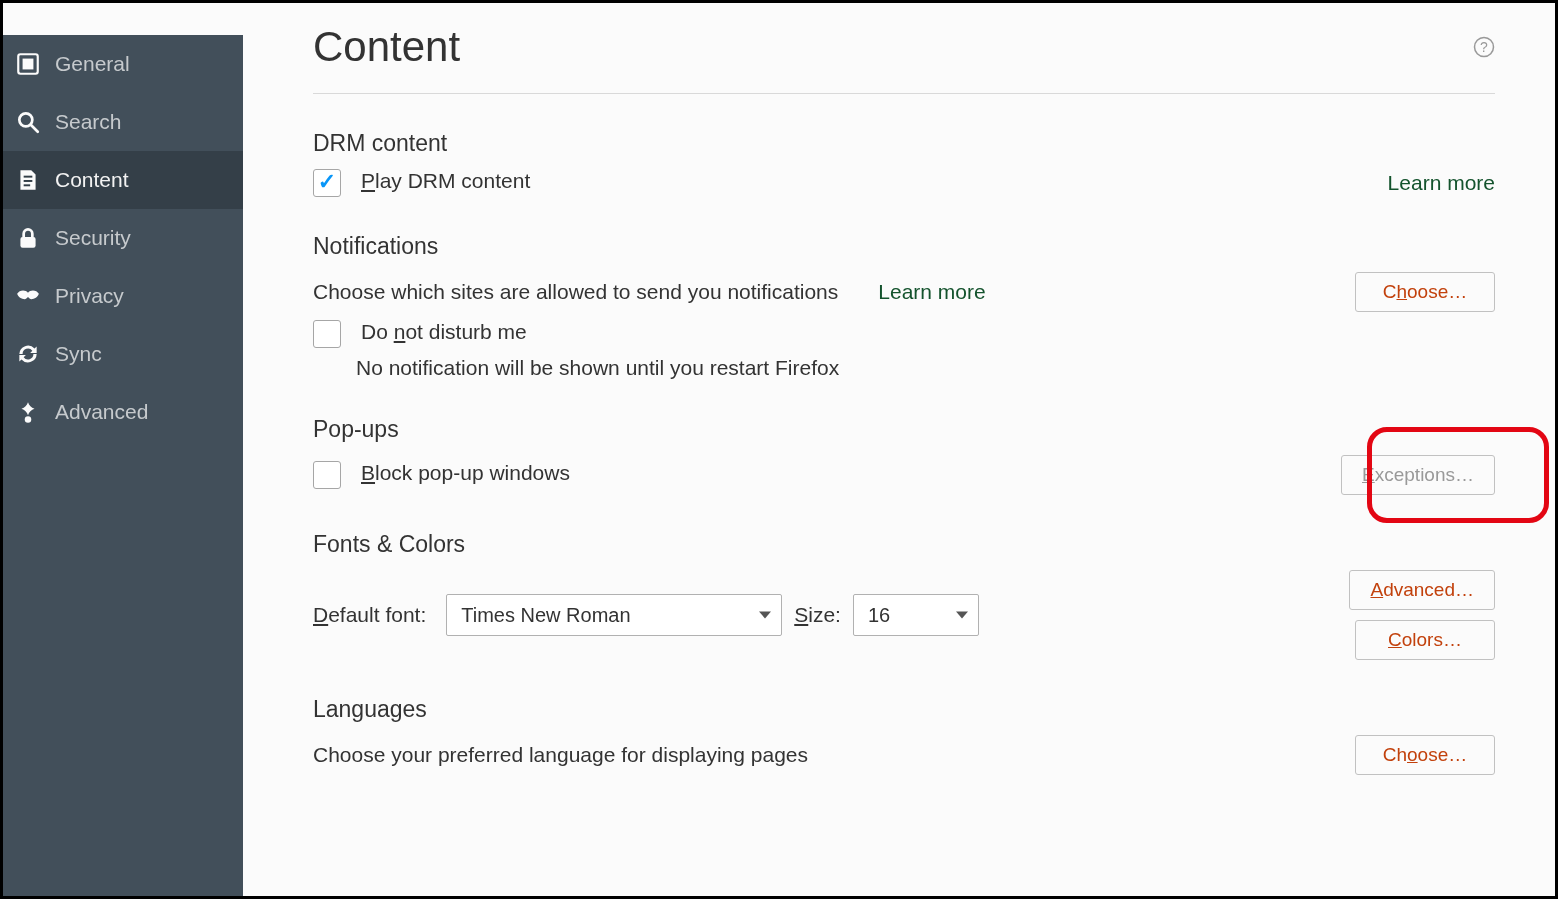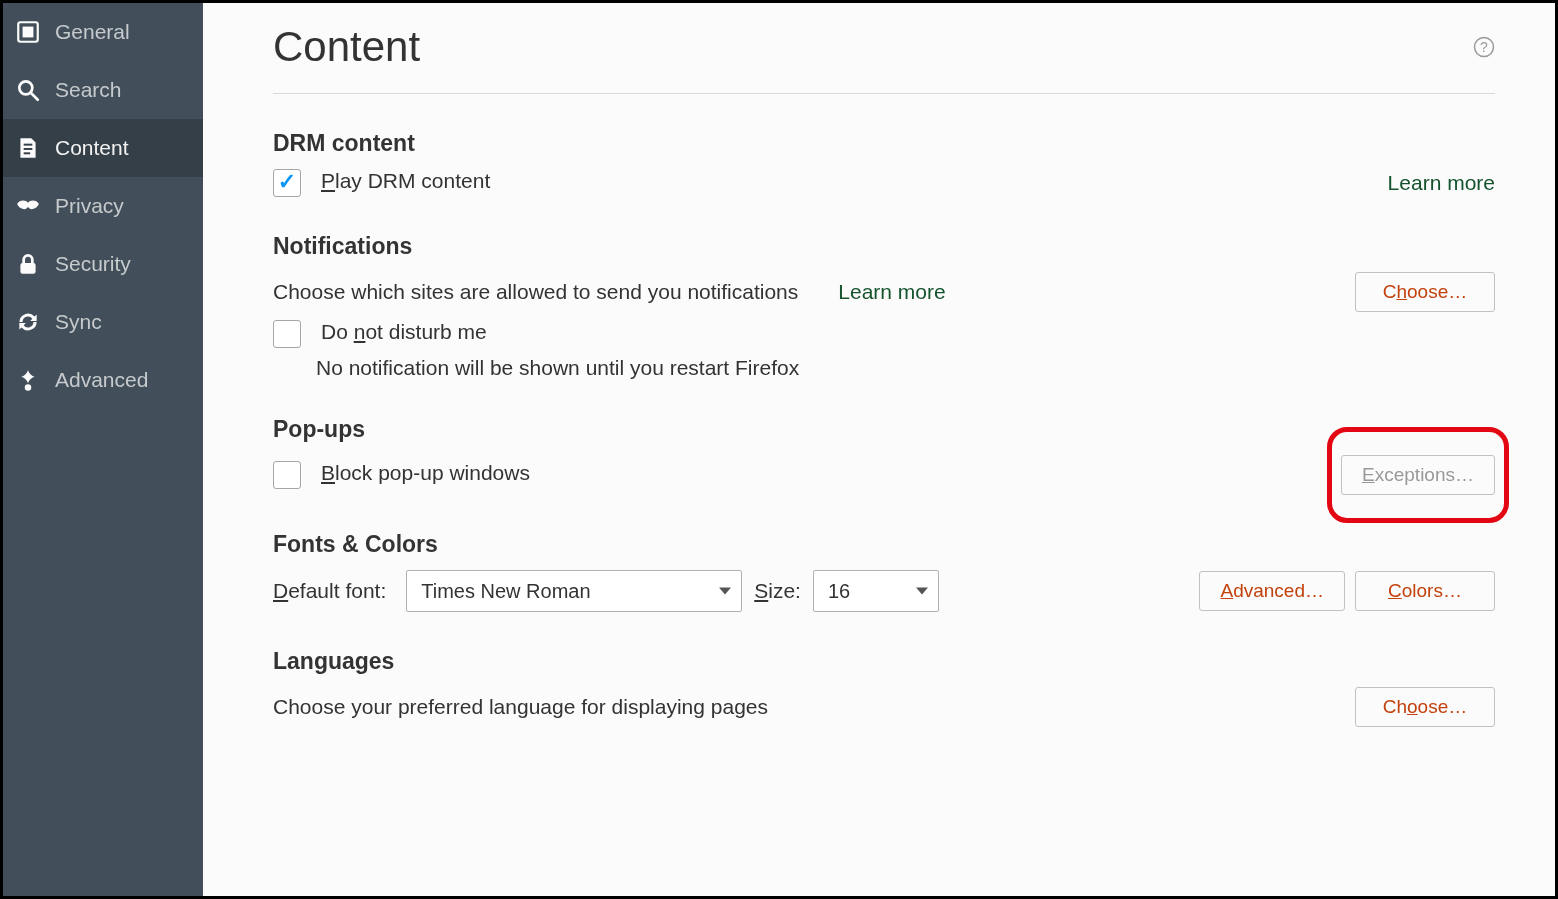--- a/index.html
+++ b/index.html
@@ -1,44 +1,44 @@
 <!DOCTYPE html>
 <html><head>
 <meta charset="utf-8">
 <style>
   * { box-sizing: border-box; margin: 0; padding: 0; }
   html, body { width: 1558px; height: 899px; font-family: "Segoe UI", Arial, sans-serif; background: #fbfbfb; overflow: hidden; }
   .outer-frame { width: 1558px; height: 899px; border: 3px solid #000; display: flex; background: #fbfbfb; }
   
-  .sidebar { width: 200px; background: #424f5a; color: #c1c1c1; flex-shrink: 0; }
+  .sidebar { width: 240px; background: #424f5a; color: #c1c1c1; flex-shrink: 0; margin-top: 32px; }
   .sidebar-item { display: flex; align-items: center; height: 58px; padding-left: 10px; cursor: pointer; font-size: 21px; color: #c6cacd; }
   .sidebar-item.active { background: #343f48; color: #f2f2f2; }
   .sidebar-icon { width: 30px; height: 30px; display: flex; align-items: center; justify-content: center; margin-right: 12px; }
   .sidebar-icon svg { width: 26px; height: 26px; fill: #fbfbfb; }
   
   .main { flex: 1; padding: 20px 60px 0 70px; overflow: hidden; color: #333; position: relative; }
   .page-header { display: flex; justify-content: space-between; align-items: center; border-bottom: 1px solid #d9d9d9; padding-bottom: 22px; }
   .page-title { font-size: 42px; font-weight: 400; color: #333; }
   .help-icon { width: 22px; height: 22px; color: #888; }
   .section { margin-top: 36px; }
-  .section-heading { font-size: 23px; font-weight: 700; color: #333; margin-bottom: 12px; }
+  .section-heading { font-size: 23px; font-weight: 400; color: #333; margin-bottom: 12px; }
   .row { display: flex; align-items: center; justify-content: space-between; margin-bottom: 8px; }
   .row-left { display: flex; align-items: flex-start; gap: 20px; flex: 1; font-size: 21px; color: #333; }
   .checkbox { width: 28px; height: 28px; border: 1px solid #a6a6a6; border-radius: 3px; background: #fff; display: flex; align-items: center; justify-content: center; flex-shrink: 0; cursor: pointer; }
   .checkbox.checked::after { content: "✓"; color: #0996f8; font-size: 22px; font-weight: bold; line-height: 1; margin-top: -2px; }
   .link { color: #14532d; text-decoration: none; font-size: 21px; cursor: pointer; }
   .btn { border: 1px solid #c1c1c1; background: #fbfbfb; color: #c2410c; font-size: 19px; padding: 8px 20px; border-radius: 3px; cursor: pointer; min-width: 140px; text-align: center; }
   .btn[disabled] { color: #999; cursor: default; }
   .sub-desc { margin-left: 43px; font-size: 21px; color: #333; margin-top: 8px; }
   .select-row { display: flex; align-items: center; gap: 12px; font-size: 21px; color: #333; }
   .select { position: relative; border: 1px solid #b1b1b1; background: #fff; height: 42px; display: flex; align-items: center; padding: 0 36px 0 14px; font-size: 20px; cursor: pointer; border-radius: 2px; }
   .select .caret { position: absolute; right: 10px; top: 50%; transform: translateY(-50%); border-left: 6px solid transparent; border-right: 6px solid transparent; border-top: 7px solid #555; }
   .select-font { width: 336px; margin-left: 8px; }
   .select-size { width: 126px; }
-  .btn-stack { display: flex; gap: 10px; align-items: flex-end; }
+  .btn-stack { display: flex; flex-direction: column; gap: 10px; align-items: flex-end; }
   .highlight-ring { position: absolute; border: 5px solid #e30613; border-radius: 20px; pointer-events: none; }
   .plain-text { font-size: 21px; color: #333; }
   .u { text-decoration: underline; }
   .row-space { margin-top: 6px; }
 </style>
 </head>
 <body>
 
 <div class="outer-frame">
 
@@ -68,33 +68,33 @@
             <rect x="8" y="8" width="8" height="1.8" fill="#343f48"></rect>
             <rect x="8" y="12" width="8" height="1.8" fill="#343f48"></rect>
             <rect x="8" y="16" width="6" height="1.8" fill="#343f48"></rect>
           </svg>
       </span>
       <span>Content</span>
     </div>
     <div class="sidebar-item">
       <span class="sidebar-icon">
         <svg viewBox="0 0 24 24">
-            <path d="M2 10c2-4 8-4 10-1 2-3 8-3 10 1-1 3-4 5-7 5-1 0-2-1-3-2-1 1-2 2-3 2-3 0-6-2-7-5z" fill="#fbfbfb"></path>
-          </svg>
-      </span>
-      <span>Privacy</span>
-    </div>
-    <div class="sidebar-item">
-      <span class="sidebar-icon">
-        <svg viewBox="0 0 24 24">
             <rect x="5" y="11" width="14" height="10" rx="2" fill="#fbfbfb"></rect>
             <path d="M8 11V8a4 4 0 018 0v3" fill="none" stroke="#fbfbfb" stroke-width="2.5"></path>
           </svg>
       </span>
       <span>Security</span>
+    </div>
+    <div class="sidebar-item">
+      <span class="sidebar-icon">
+        <svg viewBox="0 0 24 24">
+            <path d="M2 10c2-4 8-4 10-1 2-3 8-3 10 1-1 3-4 5-7 5-1 0-2-1-3-2-1 1-2 2-3 2-3 0-6-2-7-5z" fill="#fbfbfb"></path>
+          </svg>
+      </span>
+      <span>Privacy</span>
     </div>
     <div class="sidebar-item">
       <span class="sidebar-icon">
         <svg viewBox="0 0 24 24">
             <path d="M4 12a8 8 0 0114-5l2-2v6h-6l2-2a5 5 0 00-9 3z" fill="#fbfbfb"></path>
             <path d="M20 12a8 8 0 01-14 5l-2 2v-6h6l-2 2a5 5 0 009-3z" fill="#fbfbfb"></path>
           </svg>
       </span>
       <span>Sync</span>
     </div>

